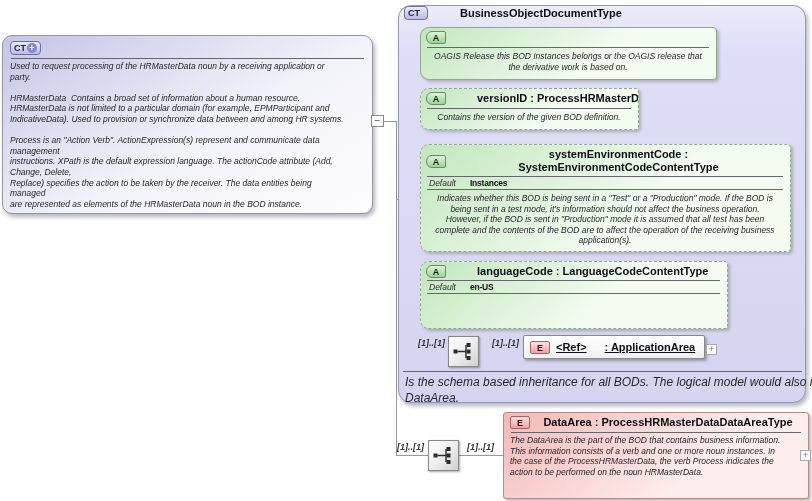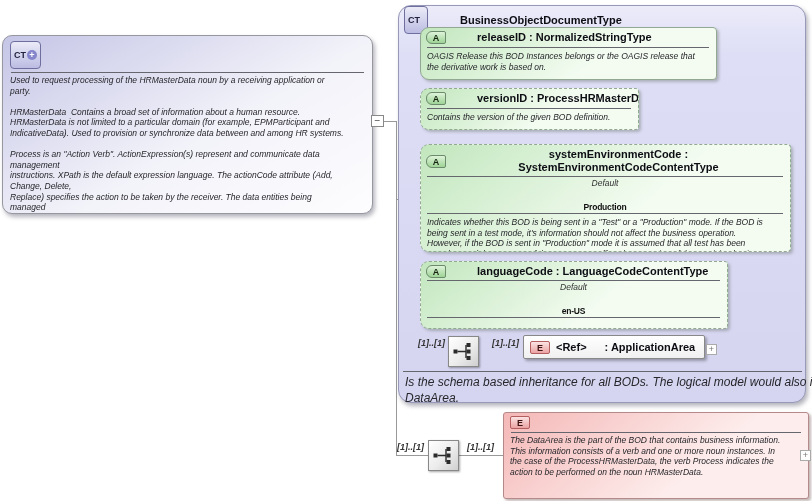--- a/index.html
+++ b/index.html
@@ -42,21 +42,21 @@
   .hdrrow{display:flex;align-items:center;gap:7px;}
   .hdrtitle{font-weight:bold;font-size:11px;white-space:nowrap;color:#0d0d14;padding-left:24px;}
   .hsep{border-top:1px solid #66666e;margin:3px 1px 2px 1px;}
   .descpre{
     font-style:italic;font-size:8.5px;line-height:10.55px;color:#26262b;
     white-space:pre;
   }
   
   .badge-ct{
     display:inline-flex;align-items:center;justify-content:flex-start;gap:1px;
-    min-width:24px;height:28px;box-sizing:border-box;padding:0 3px;
+    min-width:24px;height:14px;box-sizing:border-box;padding:0 3px;
     border:1px solid #6f6f9f;border-radius:4px;
     background-color:var(--badge-ct-fill,#ccccec);
     background-image:linear-gradient(180deg,rgba(255,255,255,.6),rgba(140,140,200,.25));
     font-size:9px;font-weight:bold;color:#23233f;flex:0 0 auto;
   }
   .pluscircle{
     display:inline-block;width:10px;height:10px;border-radius:50%;
     background:#8585cc;color:#fff;font-size:9px;line-height:10px;
     text-align:center;font-weight:bold;
   }
@@ -84,46 +84,46 @@
     box-shadow:2px 2px 3px rgba(100,110,100,.40);
     padding:3px 6px 2px 5px;overflow:hidden;
   }
   .attr.dashed{border-style:dashed;}
   .attr .hdrtitle{font-size:11px;line-height:13px;}
   .titlewrap{flex:1;font-weight:bold;font-size:11px;line-height:13px;color:#0d0d14;
     text-align:center;overflow-wrap:anywhere;white-space:normal;}
   .defrow{
     display:flex;align-items:center;gap:14px;
     border-top:1px solid #66666e;border-bottom:1px solid #66666e;
-    margin:2px 1px;padding:1px 2px;font-size:8.5px;flex-direction:column;
+    margin:2px 1px;padding:1px 2px;font-size:8.5px;
   }
   .deflabel{font-style:italic;color:#333;}
   .defvalue{font-weight:bold;color:#111;letter-spacing:-0.2px;}
-  .attr .descpre{padding:1px 1px 0 1px;}
+  .attr .descpre{padding:1px 1px 0 1px;text-align:center;}
   
   .seqicon{
     position:absolute;width:31px;height:31px;box-sizing:border-box;z-index:4;
     border:1px solid #888;
     background-image:linear-gradient(135deg,#ffffff 0%,#ececec 55%,#cfcfcf 100%);
     box-shadow:1px 1px 2px rgba(0,0,0,.35);
   }
   .card{
     position:absolute;font-size:9px;font-weight:bold;font-style:italic;color:#333;
     z-index:4;white-space:nowrap;
   }
   
   .refbox{
     position:absolute;left:523px;top:335px;width:182px;height:24px;box-sizing:border-box;z-index:3;
     border:1px solid #888;border-radius:2px;
     background-color:var(--ref-element-fill,#ffffff);
     background-image:linear-gradient(180deg,#ffffff,#f0f0f0);
     box-shadow:2px 2px 3px rgba(0,0,0,.3);
     display:flex;align-items:center;gap:6px;padding:0 6px;
   }
-  .refbox .rtxt{font-weight:bold;font-size:11px;white-space:nowrap;color:#0d0d14;}
+  .refbox .rtxt{font-weight:bold;font-size:11px;white-space:nowrap;color:#0d0d14;text-decoration:underline;}
   .refbox .rtype{margin-left:12px;}
   .pinkbox{
     position:absolute;left:503px;top:412px;width:306px;height:87px;box-sizing:border-box;z-index:3;
     border:1px solid var(--element-border,#b58a8a);border-radius:3px;
     background-color:var(--element-fill,#fad4d2);
     background-image:linear-gradient(140deg, rgba(230,120,120,.30) 0%, rgba(255,255,255,.6) 65%);
     box-shadow:2px 2px 3px rgba(120,90,90,.45);
     padding:3px 6px 2px 6px;overflow:hidden;
   }
   
@@ -180,21 +180,20 @@
   <div class="pb-header">
     <span class="badge-ct">
         <span>CT</span>
       </span>
     <span class="hdrtitle">BusinessObjectDocumentType</span>
   </div>
 
   <div class="attr" style="left:420px;top:27px;width:297px;height:53px;">
     <div class="hdrrow">
       <span class="badge-a">A</span>
-      <span class="hdrtitle">releaseID : NormalizedStringType</span>
     </div>
     <div class="hsep"></div>
     <div class="descpre">OAGIS Release this BOD Instances belongs or the OAGIS release that
 the derivative work is based on.</div>
   </div>
 
   <div class="attr dashed" style="left:420px;top:88px;width:219px;height:42px;">
     <div class="hdrrow">
       <span class="badge-a">A</span>
       <span class="hdrtitle">versionID : ProcessHRMasterData</span>
@@ -203,21 +202,21 @@
     <div class="descpre">Contains the version of the given BOD definition.</div>
   </div>
 
   <div class="attr dashed" style="left:420px;top:144px;width:371px;height:108px;">
     <div class="hdrrow">
       <span class="badge-a">A</span>
       <span class="titlewrap">systemEnvironmentCode : SystemEnvironmentCodeContentType</span>
     </div>
     <div class="defrow">
       <span class="deflabel">Default</span>
-      <span class="defvalue">Production</span>
+      <span class="defvalue">Instances</span>
     </div>
     <div class="descpre">Indicates whether this BOD is being sent in a "Test" or a "Production" mode. If the BOD is
 being sent in a test mode, it's information should not affect the business operation.
 However, if the BOD is sent in "Production" mode it is assumed that all test has been
 complete and the contents of the BOD are to affect the operation of the receiving business
 application(s).</div>
   </div>
 
   <div class="attr dashed" style="left:420px;top:261px;width:308px;height:68px;">
     <div class="hdrrow">
@@ -261,20 +260,21 @@
       <rect x="17.5" y="6" width="4" height="4" fill="#2b2b2b"></rect>
       <rect x="17.5" y="12.5" width="4" height="4" fill="#2b2b2b"></rect>
       <rect x="17.5" y="19" width="4" height="4" fill="#2b2b2b"></rect>
     </svg>
   </div>
   <div class="card" style="left:467px;top:442px;">[1]..[1]</div>
 
   <div class="pinkbox">
     <div class="hdrrow">
       <span class="badge-e">E</span>
+      <span class="titlewrap" style="max-width:262px;">DataArea : ProcessHRMasterDataDataAreaType</span>
     </div>
     <div class="hsep"></div>
     <div class="descpre">The DataArea is the part of the BOD that contains business information.
 This information consists of a verb and one or more noun instances. In
 the case of the ProcessHRMasterData, the verb Process indicates the
 action to be performed on the noun HRMasterData.</div>
   </div>
   <div class="plusbox" style="left:800px;top:450px;">+</div>
 
 </div>

